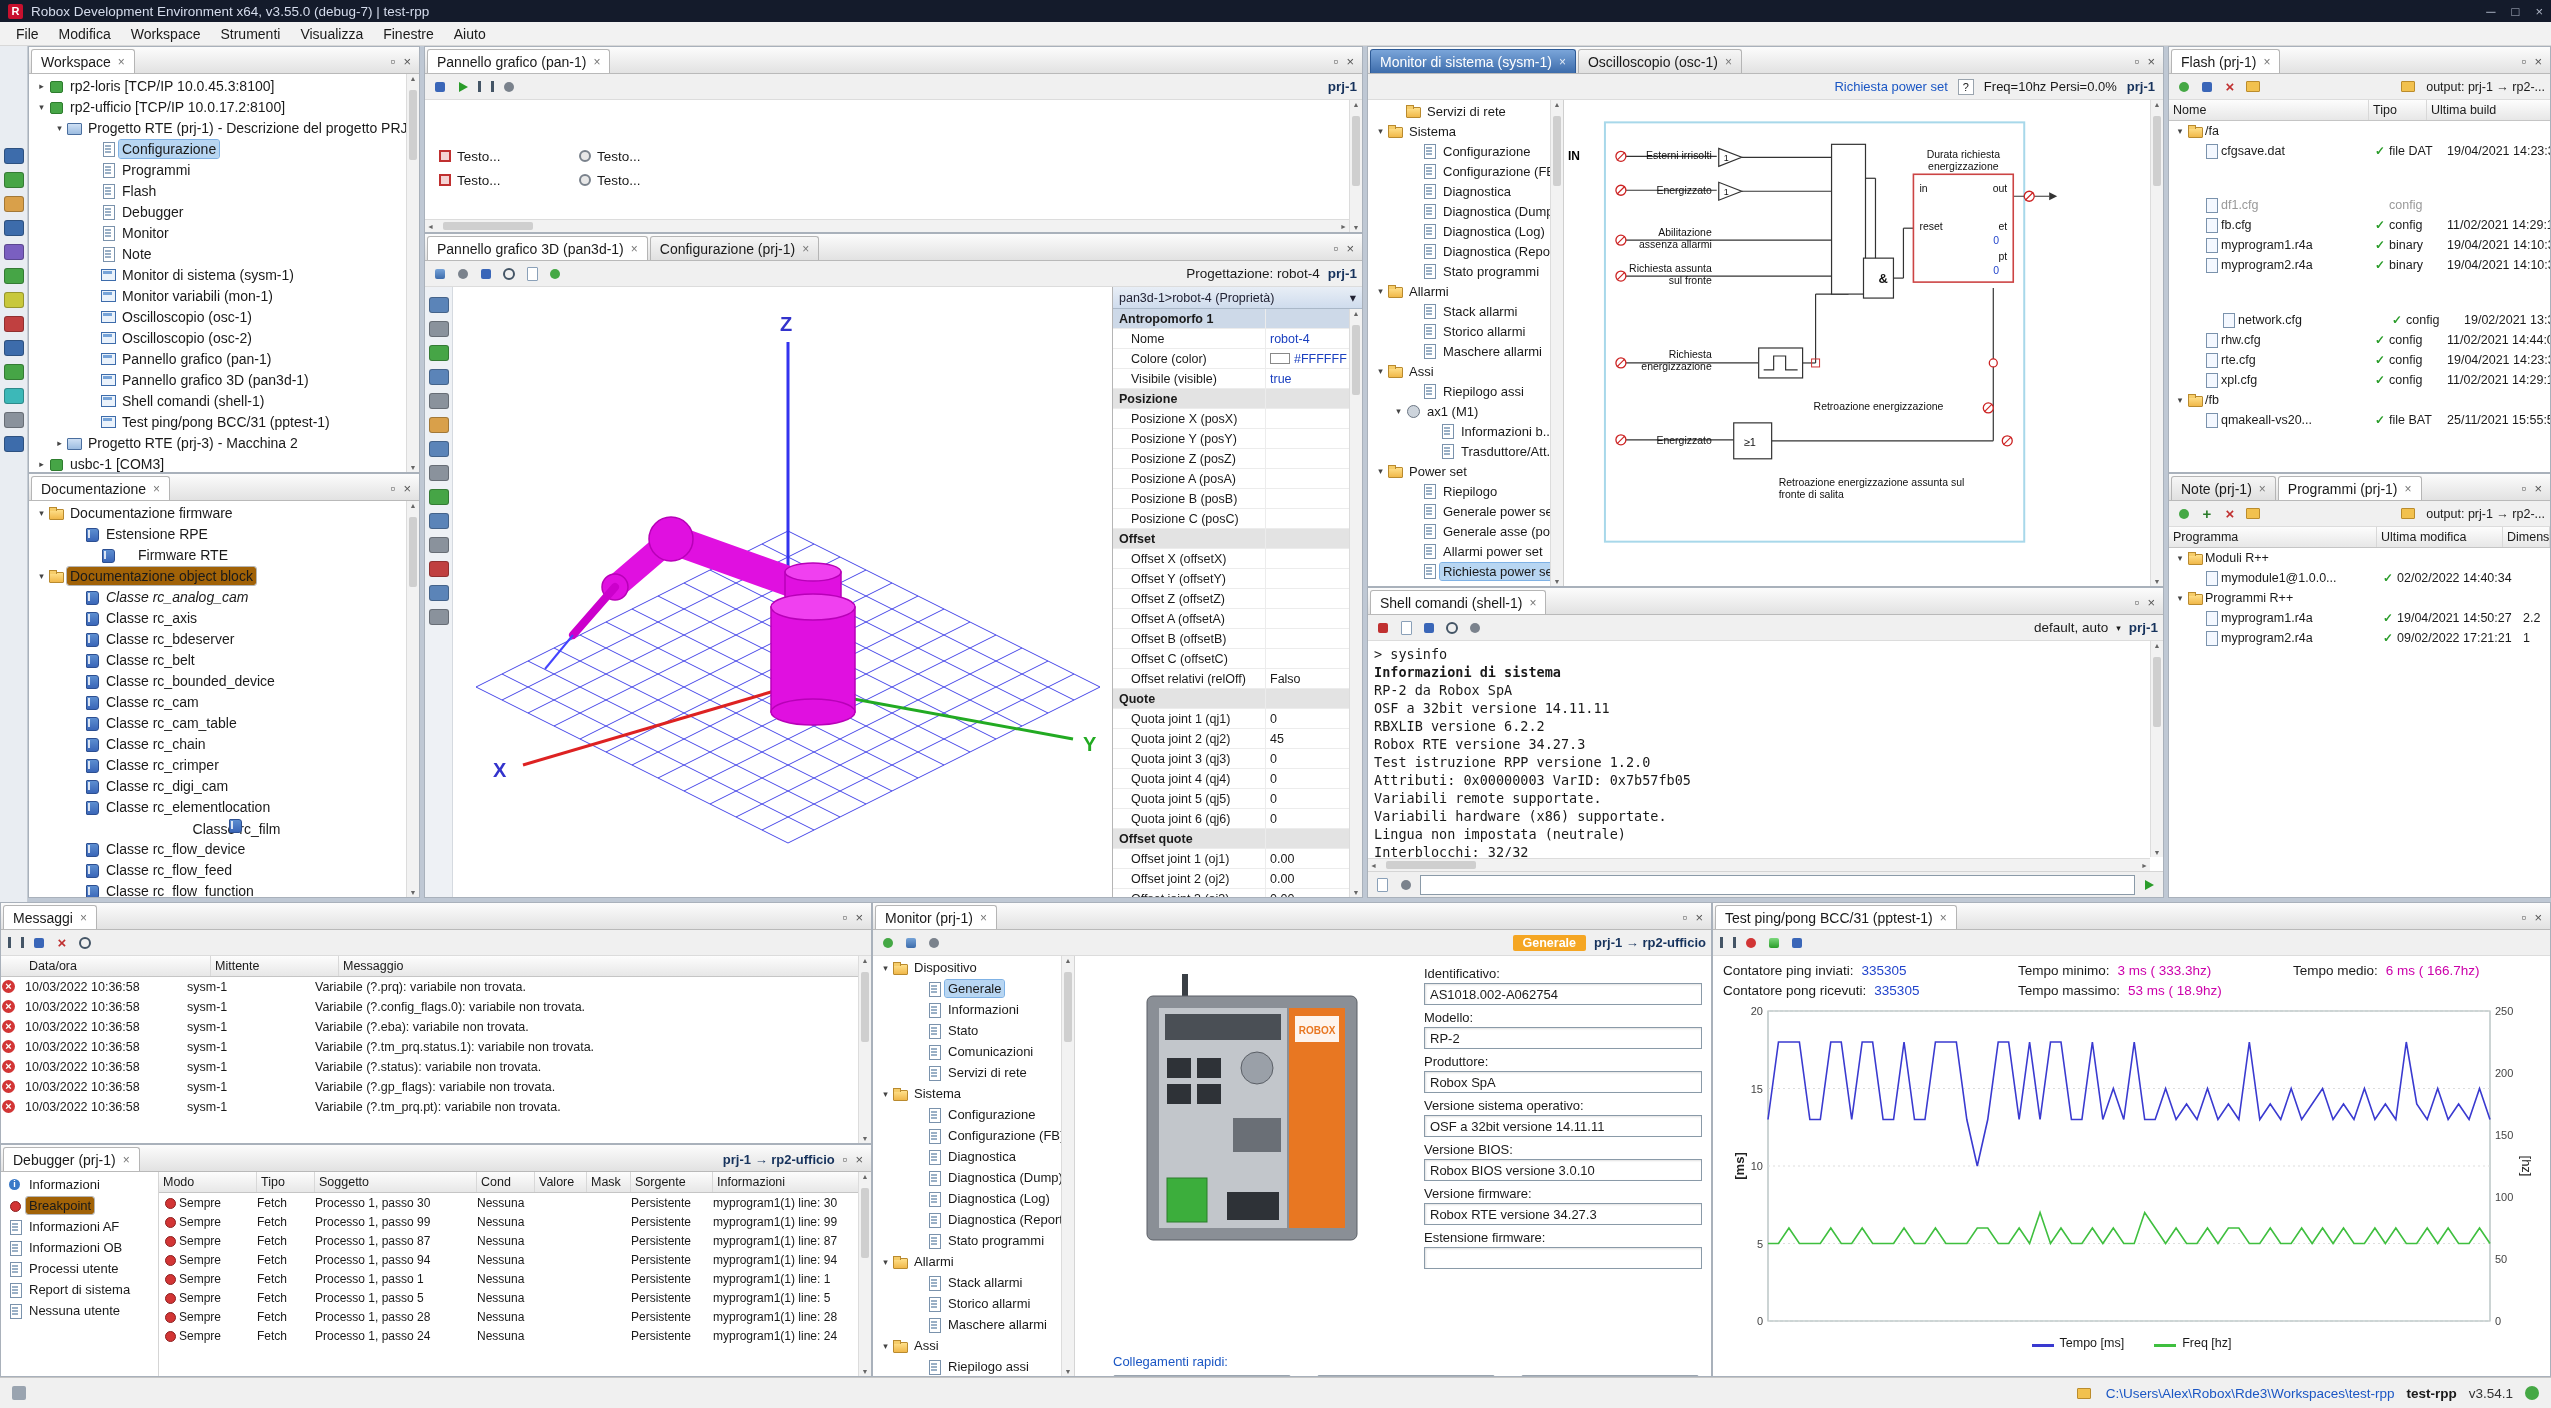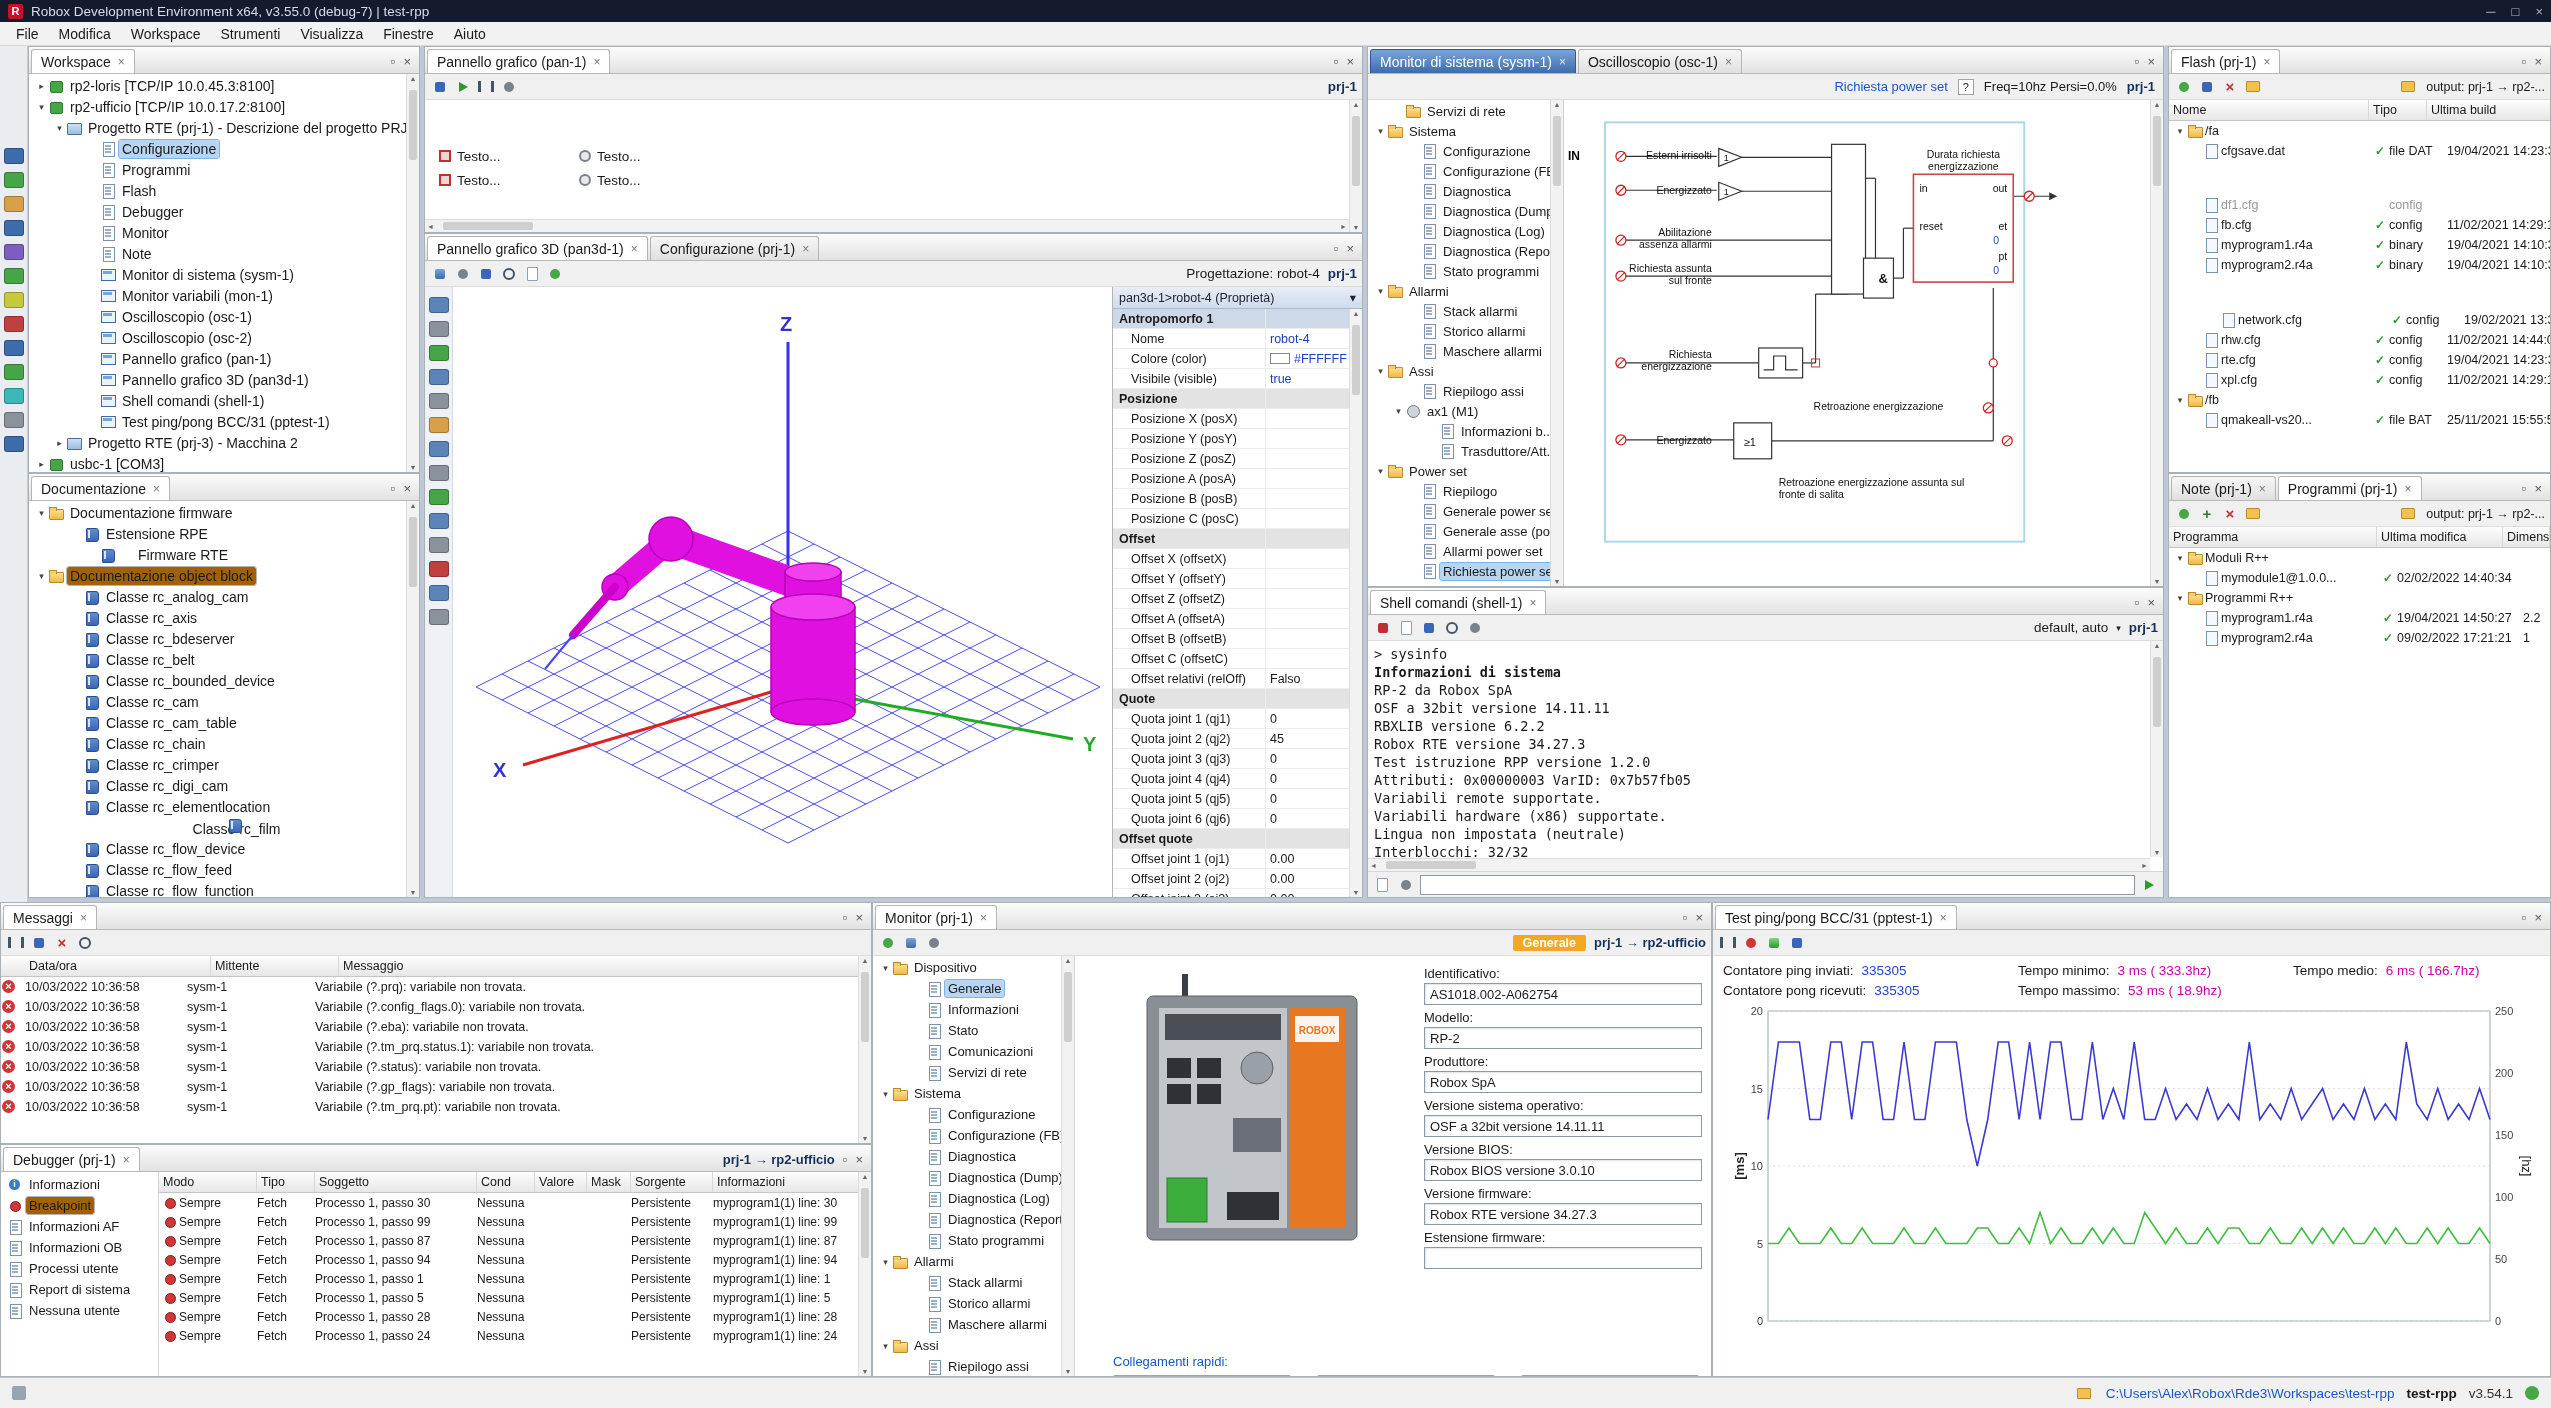--- a/index.html
+++ b/index.html
@@ -378,21 +378,21 @@
               <span class="ic" data-ic="book"></span>
               <span class="tlabel">Firmware RTE</span>
             </div>
 
             <div class="trow sel2" style="padding-left: 6px;">
               <span class="arr">▾</span>
               <span class="ic" data-ic="folder"></span>
               <span class="tlabel">Documentazione object block</span>
             </div>
 
-            <div class="trow" style="padding-left: 42px;">
+            <div class="trow" style="padding-left: 42px; font-style: italic;">
               <span class="arr"></span>
               <span class="ic" data-ic="book"></span>
               <span class="tlabel">Classe rc_analog_cam</span>
             </div>
 
             <div class="trow" style="padding-left: 42px;">
               <span class="arr"></span>
               <span class="ic" data-ic="book"></span>
               <span class="tlabel">Classe rc_axis</span>
             </div>
@@ -1975,20 +1975,26 @@
             <text x="763" y="260" font-size="11" fill="#444">50</text>
             <text x="763" y="198" font-size="11" fill="#444">100</text>
             <text x="763" y="136" font-size="11" fill="#444">150</text>
             <text x="763" y="74" font-size="11" fill="#444">200</text>
             <text x="763" y="12" font-size="11" fill="#444">250</text>
             <polyline points="36,116.5 46.46376811594203,39 56.92753623188406,39 67.3913043478261,39 77.85507246376812,116.5 88.31884057971016,116.5 98.78260869565217,39 109.2463768115942,39 119.71014492753623,116.5 130.17391304347825,39 140.6376811594203,39 151.1014492753623,116.5 161.56521739130434,116.5 172.02898550724638,39 182.4927536231884,116.5 192.95652173913044,116.5 203.42028985507247,39 213.8840579710145,39 224.34782608695653,39 234.81159420289856,116.5 245.2753623188406,163 255.73913043478262,116.5 266.2028985507246,39 276.66666666666663,39 287.1304347826087,116.5 297.59420289855075,39 308.05797101449275,116.5 318.5217391304348,39 328.9855072463768,39 339.4492753623188,116.5 349.9130434782609,116.5 360.3768115942029,39 370.84057971014494,116.5 381.30434782608694,85.5 391.768115942029,116.5 402.23188405797106,39 412.69565217391306,116.5 423.1594202898551,116.5 433.6231884057971,85.5 444.0869565217391,116.5 454.5507246376812,101 465.0144927536232,116.5 475.47826086956525,85.5 485.94202898550725,116.5 496.40579710144925,101 506.8695652173913,116.5 517.3333333333333,39 527.7971014492754,116.5 538.2608695652174,101 548.7246376811595,116.5 559.1884057971015,85.5 569.6521739130435,116.5 580.1159420289855,101 590.5797101449275,85.5 601.0434782608696,116.5 611.5072463768116,101 621.9710144927536,116.5 632.4347826086956,85.5 642.8985507246376,116.5 653.3623188405797,101 663.8260869565217,116.5 674.2898550724638,39 684.7536231884058,101 695.2173913043478,116.5 705.6811594202899,85.5 716.1449275362319,116.5 726.6086956521739,101 737.0724637681159,116.5 747.536231884058,85.5 758,116.5" fill="none" stroke="#3a3ad0" stroke-width="1.6"></polyline>
             <polyline points="36,240.5 46.46376811594203,240.5 56.92753623188406,225 67.3913043478261,240.5 77.85507246376812,240.5 88.31884057971016,240.5 98.78260869565217,225 109.2463768115942,240.5 119.71014492753623,240.5 130.17391304347825,225 140.6376811594203,240.5 151.1014492753623,240.5 161.56521739130434,240.5 172.02898550724638,225 182.4927536231884,240.5 192.95652173913044,240.5 203.42028985507247,225 213.8840579710145,240.5 224.34782608695653,240.5 234.81159420289856,240.5 245.2753623188406,225 255.73913043478262,225 266.2028985507246,240.5 276.66666666666663,240.5 287.1304347826087,225 297.59420289855075,240.5 308.05797101449275,209.5 318.5217391304348,240.5 328.9855072463768,225 339.4492753623188,240.5 349.9130434782609,240.5 360.3768115942029,225 370.84057971014494,240.5 381.30434782608694,225 391.768115942029,240.5 402.23188405797106,240.5 412.69565217391306,209.5 423.1594202898551,225 433.6231884057971,240.5 444.0869565217391,225 454.5507246376812,240.5 465.0144927536232,240.5 475.47826086956525,225 485.94202898550725,240.5 496.40579710144925,225 506.8695652173913,225 517.3333333333333,240.5 527.7971014492754,240.5 538.2608695652174,225 548.7246376811595,240.5 559.1884057971015,240.5 569.6521739130435,225 580.1159420289855,240.5 590.5797101449275,225 601.0434782608696,240.5 611.5072463768116,225 621.9710144927536,240.5 632.4347826086956,240.5 642.8985507246376,225 653.3623188405797,240.5 663.8260869565217,225 674.2898550724638,240.5 684.7536231884058,240.5 695.2173913043478,225 705.6811594202899,240.5 716.1449275362319,225 726.6086956521739,240.5 737.0724637681159,240.5 747.536231884058,225 758,240.5" fill="none" stroke="#3fbf3f" stroke-width="1.6"></polyline>
             <text x="12" y="163" font-size="13" font-weight="bold" fill="#222" text-anchor="middle" transform="rotate(-90 12 163)">[ms]</text>
             <text x="790" y="163" font-size="13" fill="#222" text-anchor="middle" transform="rotate(90 790 163)">[hz]</text>
           </svg>
+        <div class="legend">
+
+            <span><span class="dash" style="background: rgb(58, 58, 208);"></span><span>Tempo [ms]</span></span>
+
+            <span><span class="dash" style="background: rgb(63, 191, 63);"></span><span>Freq [hz]</span></span>
+          </div>
       </div>
     </section>
 
   </div>
 
   <div class="statusbar">
     <span class="sic"></span>
     <span class="right">
       <span class="tbi" data-ic="folder"></span>
       <span class="spath">C:\Users\Alex\Robox\Rde3\Workspaces\test-rpp</span>

